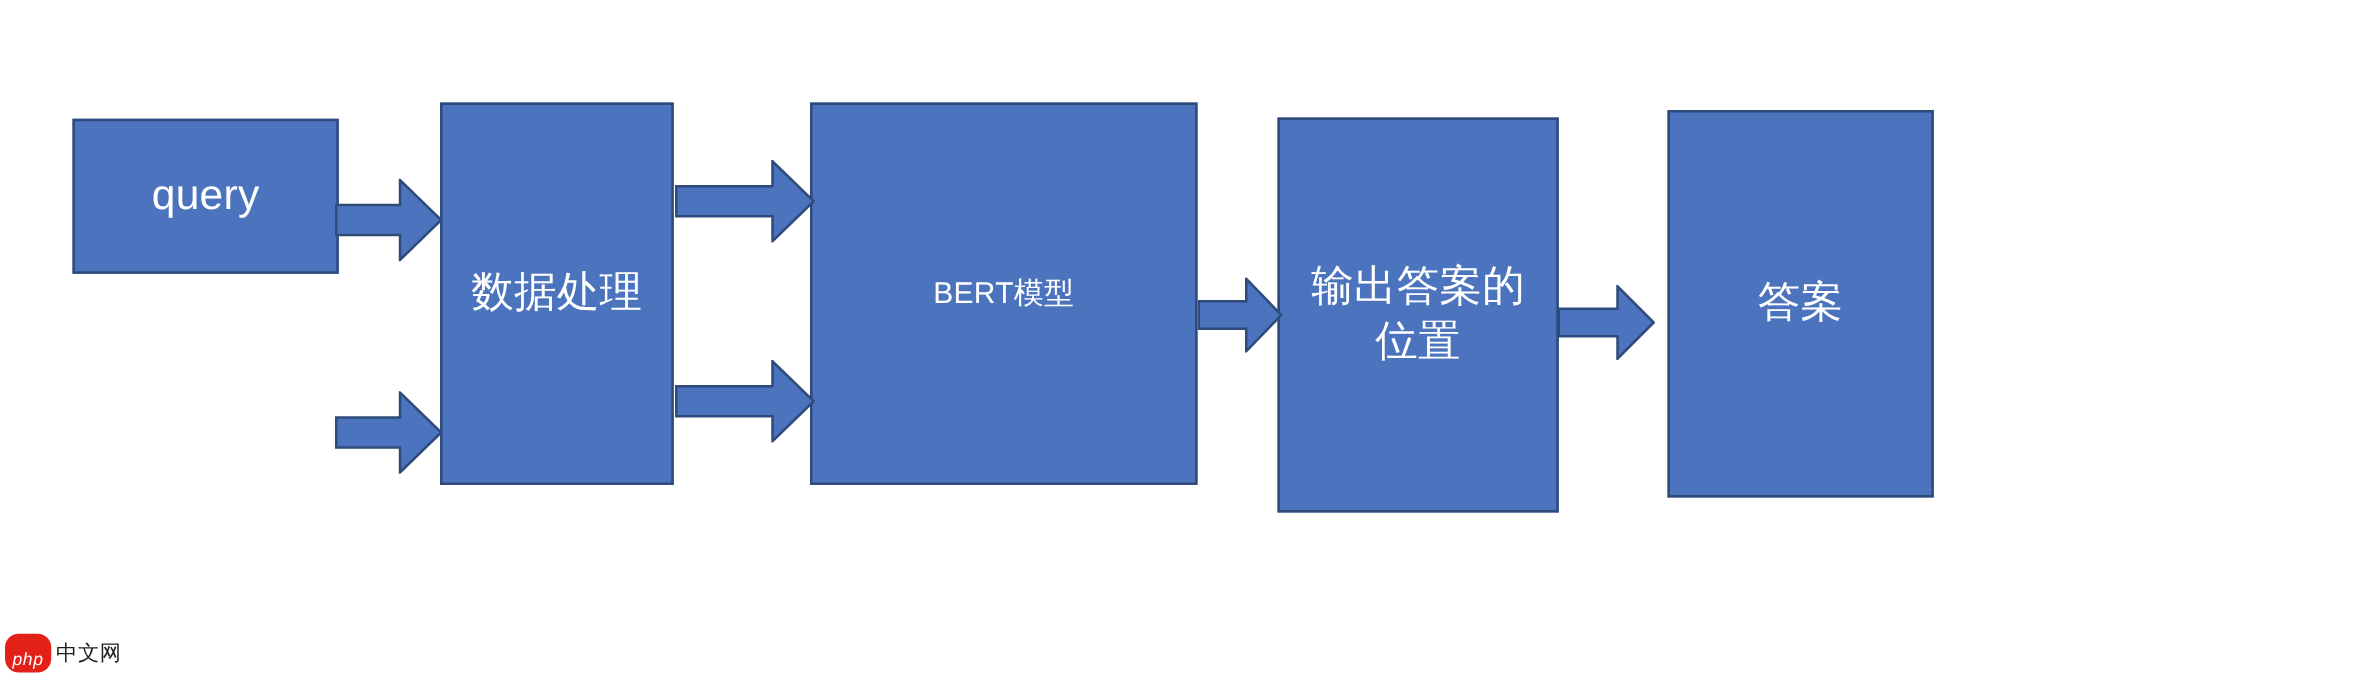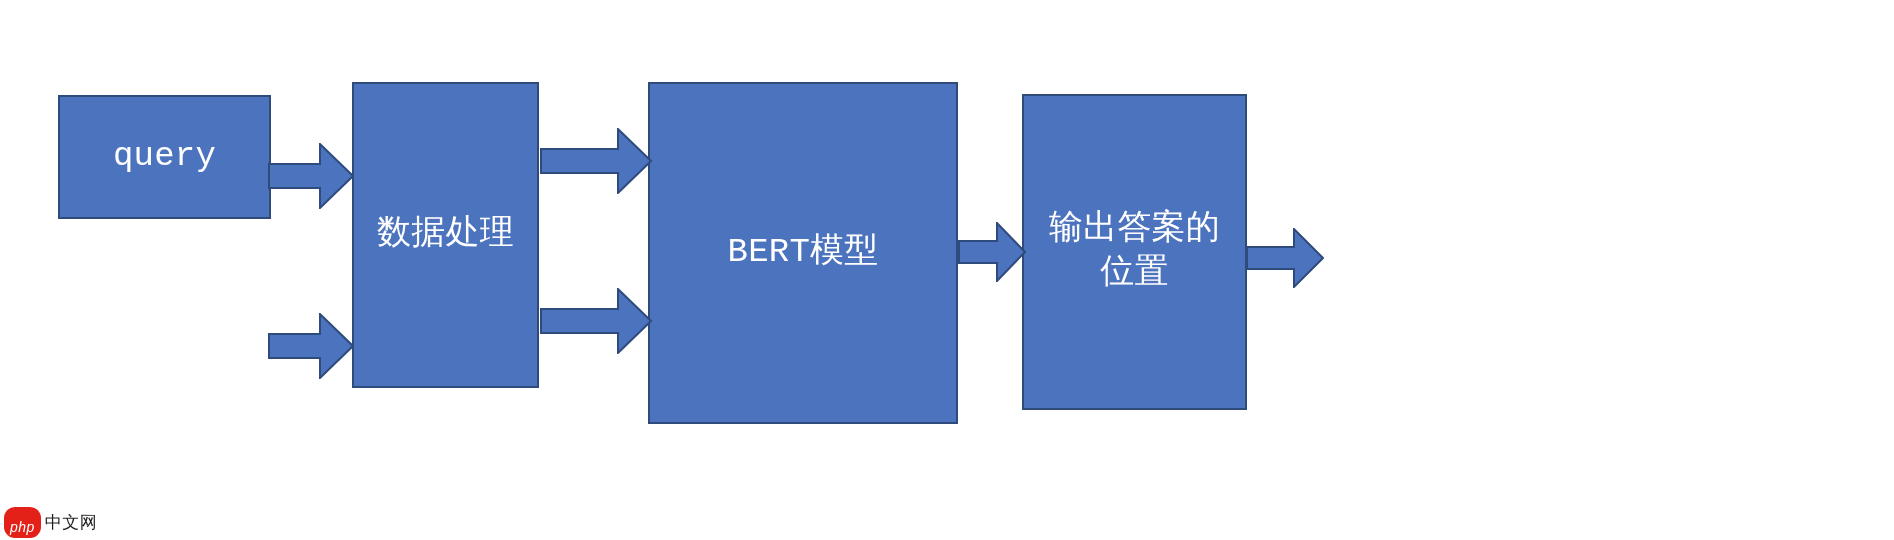--- a/index.html
+++ b/index.html
@@ -32,27 +32,26 @@
     line-height: 1.28;
     font-weight: 400;
     letter-spacing: 0.2px;
     white-space: pre-line;
     user-select: none;
   }
   .node-label {
     display: block;
     width: 100%;
     white-space: pre-line;
-    font-family: Liberation Mono, monospace;
   }
 
   .n-query    { left: 58px;   top: 95px;  width: 213px; height: 124px; font-size: 34px; }
   .n-passage  { left: 58px;   top: 265px; width: 213px; height: 124px; font-size: 34px; }
   .n-prep     { left: 352px;  top: 82px;  width: 187px; height: 306px; font-size: 34px; }
-  .n-bert     { left: 648px;  top: 82px;  width: 310px; height: 342px; font-size: 34px; align-items: center; }
+  .n-bert     { left: 648px;  top: 82px;  width: 310px; height: 306px; font-size: 24px; align-items: center; }
   .n-pos      { left: 1022px; top: 94px;  width: 225px; height: 316px; font-size: 34px; }
   .n-answer   { left: 1334px; top: 88px;  width: 213px; height: 310px; font-size: 34px; }
 
   
   .arrow {
     position: absolute;
     overflow: visible;
   }
   .arrow svg { display: block; }
   .arrow polygon {
@@ -118,20 +117,23 @@
 
   <div class="node n-bert">
     <span class="node-label">BERT模型</span>
   </div>
 
   <div class="node n-pos">
     <span class="node-label">输出答案的
 位置</span>
   </div>
 
+  <div class="node n-answer">
+    <span class="node-label">答案</span>
+  </div>
 
   <div class="arrow a1">
     <svg width="86" height="66" viewBox="0 0 86 66">
       <polygon points="1,21 52,21 52,1 85,33 52,65 52,45 1,45"></polygon>
     </svg>
   </div>
 
   <div class="arrow a2">
     <svg width="86" height="66" viewBox="0 0 86 66">
       <polygon points="1,21 52,21 52,1 85,33 52,65 52,45 1,45"></polygon>

